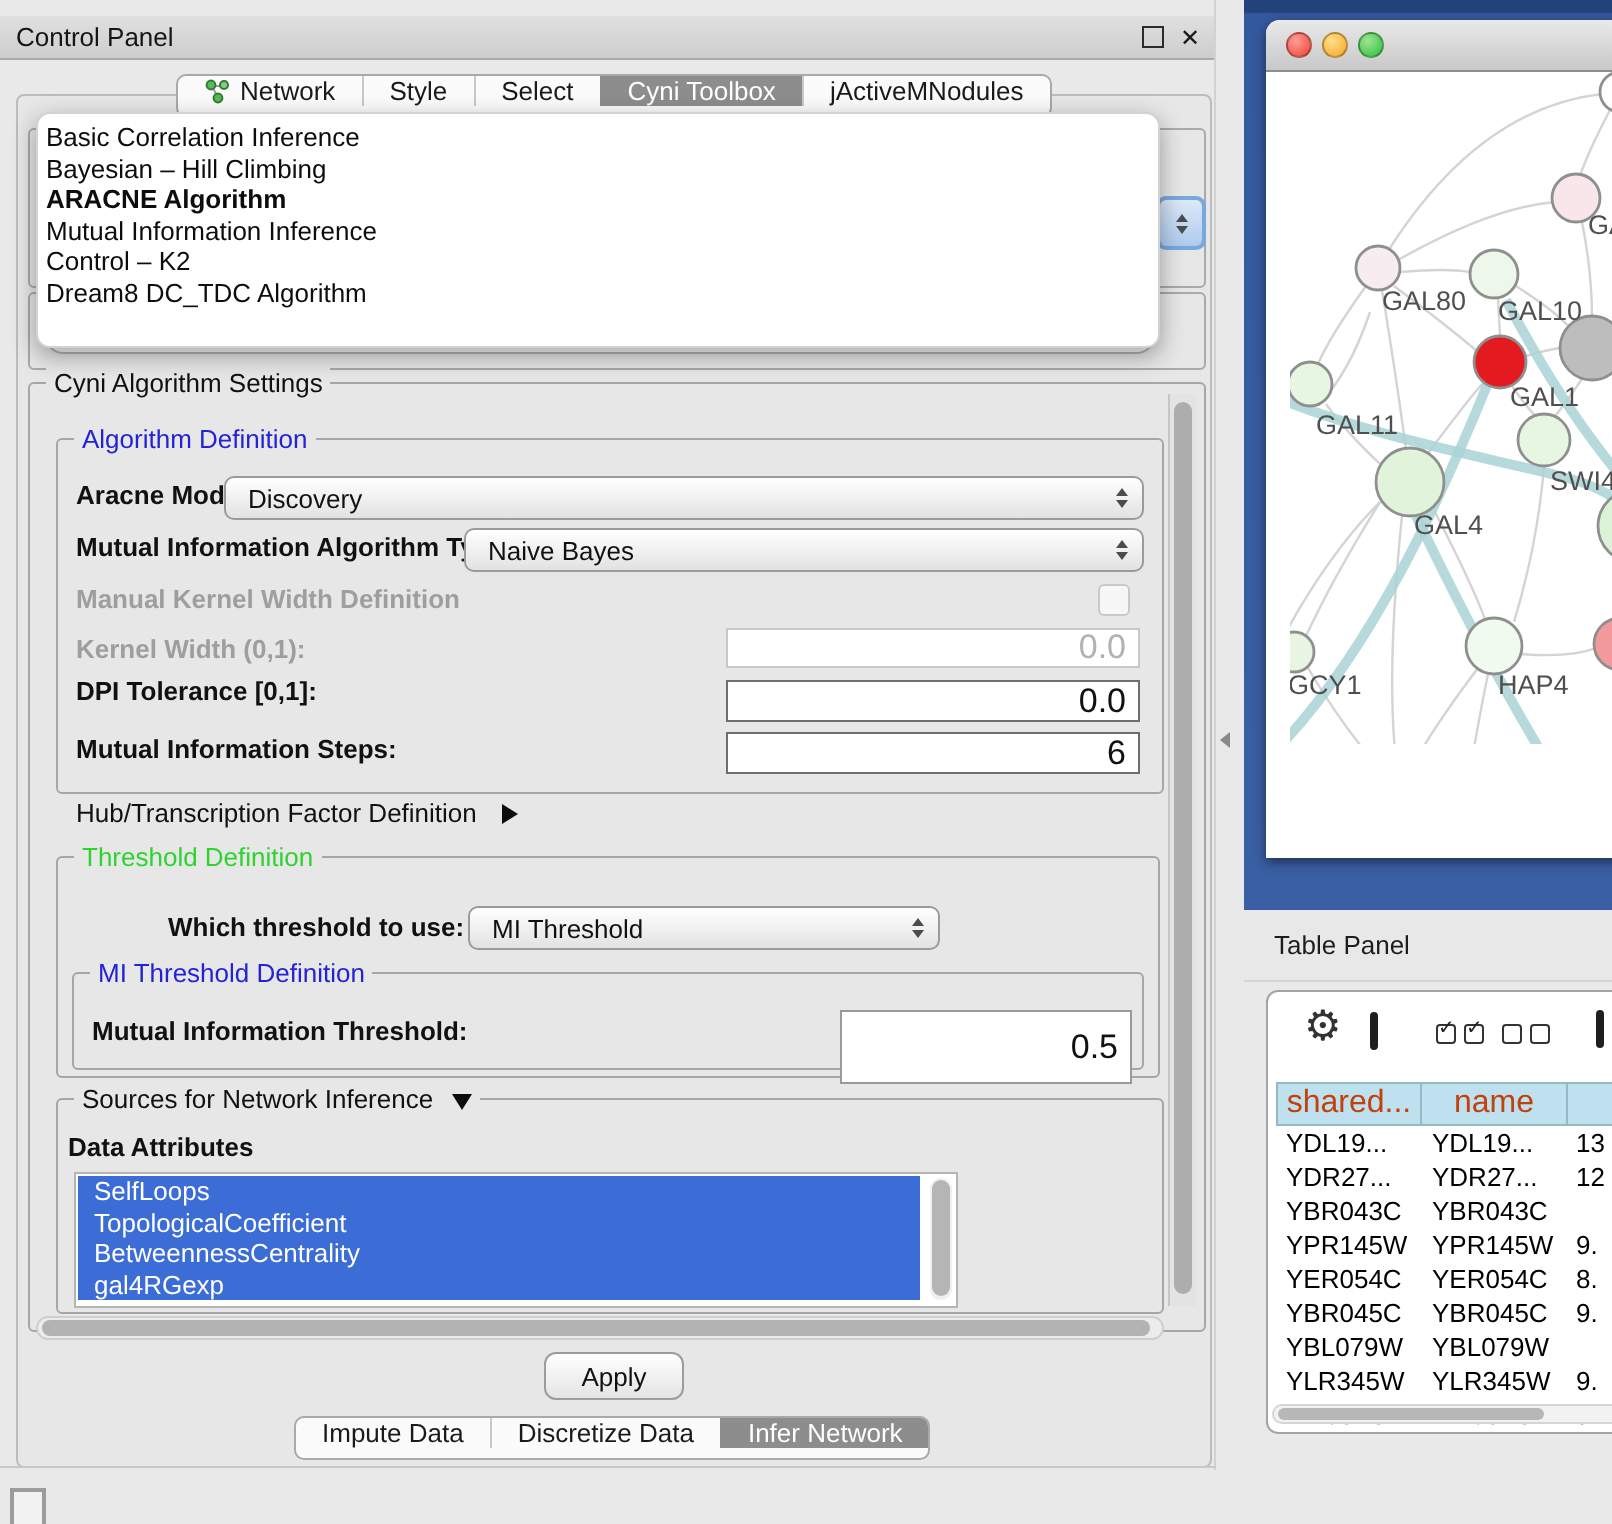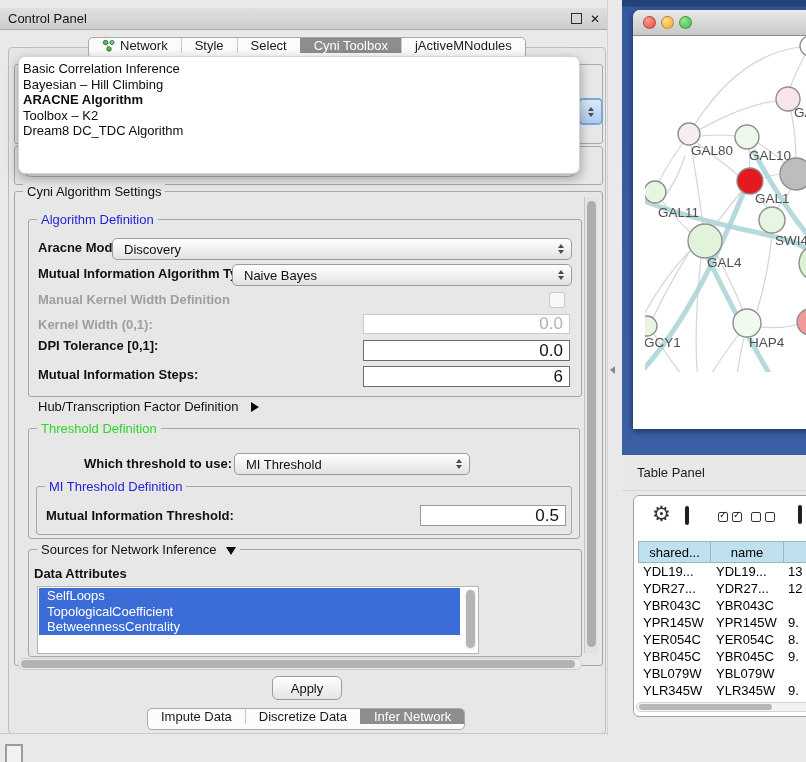--- a/index.html
+++ b/index.html
@@ -91,21 +91,21 @@
       display:flex;align-items:center;padding-left:15px;box-sizing:border-box;font-size:13px;color:#1d1d1d}
   .tablewin{left:633px;top:495px;width:200px;height:222px;background:#fff;border:1px solid #a3a3a3;
       border-radius:6px;box-sizing:border-box}
   .gear::before{content:"\2699";font-size:21px;color:#333;line-height:20px}
   .cols-icon{width:19px;height:19px;border:2.4px solid #1f1f1f;border-radius:2px;box-sizing:border-box;position:relative}
   .cols-icon::after{content:"";position:absolute;left:50%;top:0;width:2.4px;height:100%;background:#1f1f1f;transform:translateX(-50%)}
   .cbx{width:10px;height:10px;border:1.6px solid #333;border-radius:2px;box-sizing:border-box;position:relative;display:inline-block}
   .cbx.on::after{content:"\2713";position:absolute;left:0px;top:-4px;font-size:10px;font-weight:bold;color:#222}
   .pair{position:absolute;display:flex;gap:4px}
   .thead-cell{position:absolute;top:45px;height:22px;background:#bfe0ee;border:1px solid #96b7c4;box-sizing:border-box;
-      display:flex;align-items:center;justify-content:center;font-size:13px;color:#000000;overflow:hidden}
+      display:flex;align-items:center;justify-content:center;font-size:16px;color:#c2410c;overflow:hidden}
   .trow{position:absolute;left:4px;width:196px;height:17px;font-size:13px;color:#000;white-space:nowrap}
   .trow span{position:absolute;top:1px}
   .tbl-hscroll{position:absolute;left:2px;top:206px;width:196px;height:10px;background:#f2f2f2;border:1px solid #d5d5d5;
       border-radius:5px;box-sizing:border-box}
   .tbl-hthumb{position:absolute;left:2px;top:1px;width:133px;height:6px;background:#b7b7b7;border-radius:3px}
   svg text{font-family:"Liberation Sans","DejaVu Sans",sans-serif}
 </style>
 </head>
 <body>
 
@@ -158,21 +158,22 @@
 <div class="abs ghost-group" style="left:14px;top:146px;width:587px;height:37px"></div>
 <div class="abs ghost-combo">
   <span>gal-filtered.sif default node</span>
 </div>
 
 <div class="abs popup">
   <div id="popup-list">
       <div class="pitem">Basic Correlation Inference</div>
       <div class="pitem">Bayesian – Hill Climbing</div>
       <div class="pitem sel">ARACNE Algorithm</div>
-      <div class="pitem">Toolbox – K2</div>
+      <div class="pitem">Mutual Information Inference</div>
+      <div class="pitem">Control – K2</div>
       <div class="pitem">Dream8 DC_TDC Algorithm</div>
     </div>
 </div>
 
 <div class="abs group" style="left:14px;top:191px;width:587px;height:473px;z-index:9">
   <span class="glabel">Cyni Algorithm Settings</span>
 </div>
 <div class="abs vscroll">
     <span class="vthumb"></span>
   </div>
@@ -227,36 +228,37 @@
   <span>MI Threshold</span>
   <span class="spin">
       <i class="up"></i>
       <i class="dn"></i>
     </span>
 </div>
 <div class="abs group" style="left:36px;top:486px;width:534px;height:47px">
   <span class="glabel blue">MI Threshold Definition</span>
 </div>
 <span class="lbl b" style="left:46px;top:508px">Mutual Information Threshold:</span>
-<div class="field" style="left:420px;top:505px;width:146px;height:21px;border-color:#9a9a9a">
+<div class="field" style="left:420px;top:505px;width:146px;height:37px;border-color:#9a9a9a">
   <span>0.5</span>
 </div>
 
 <div class="abs group" style="left:28px;top:549px;width:552px;height:106px">
   <span class="glabel">
     <span>Sources for Network Inference</span>
     <span class="tri-d"></span>
   </span>
 </div>
 <span class="lbl b" style="left:34px;top:566px;z-index:11">Data Attributes</span>
 <div class="abs attrlist" id="attr-list">
 
 <div class="attr">SelfLoops</div>
     <div class="attr">TopologicalCoefficient</div>
     <div class="attr">BetweennessCentrality</div>
+    <div class="attr">gal4RGexp</div>
     <span class="list-vscroll">
       <span class="list-vthumb"></span>
     </span>
   </div>
 
 <div class="abs btn">
   <span>Apply</span>
 </div>
 <div class="abs tabbar" id="bottomtabs" style="left:147px;top:708px;z-index:20">
     <div class="tab">

